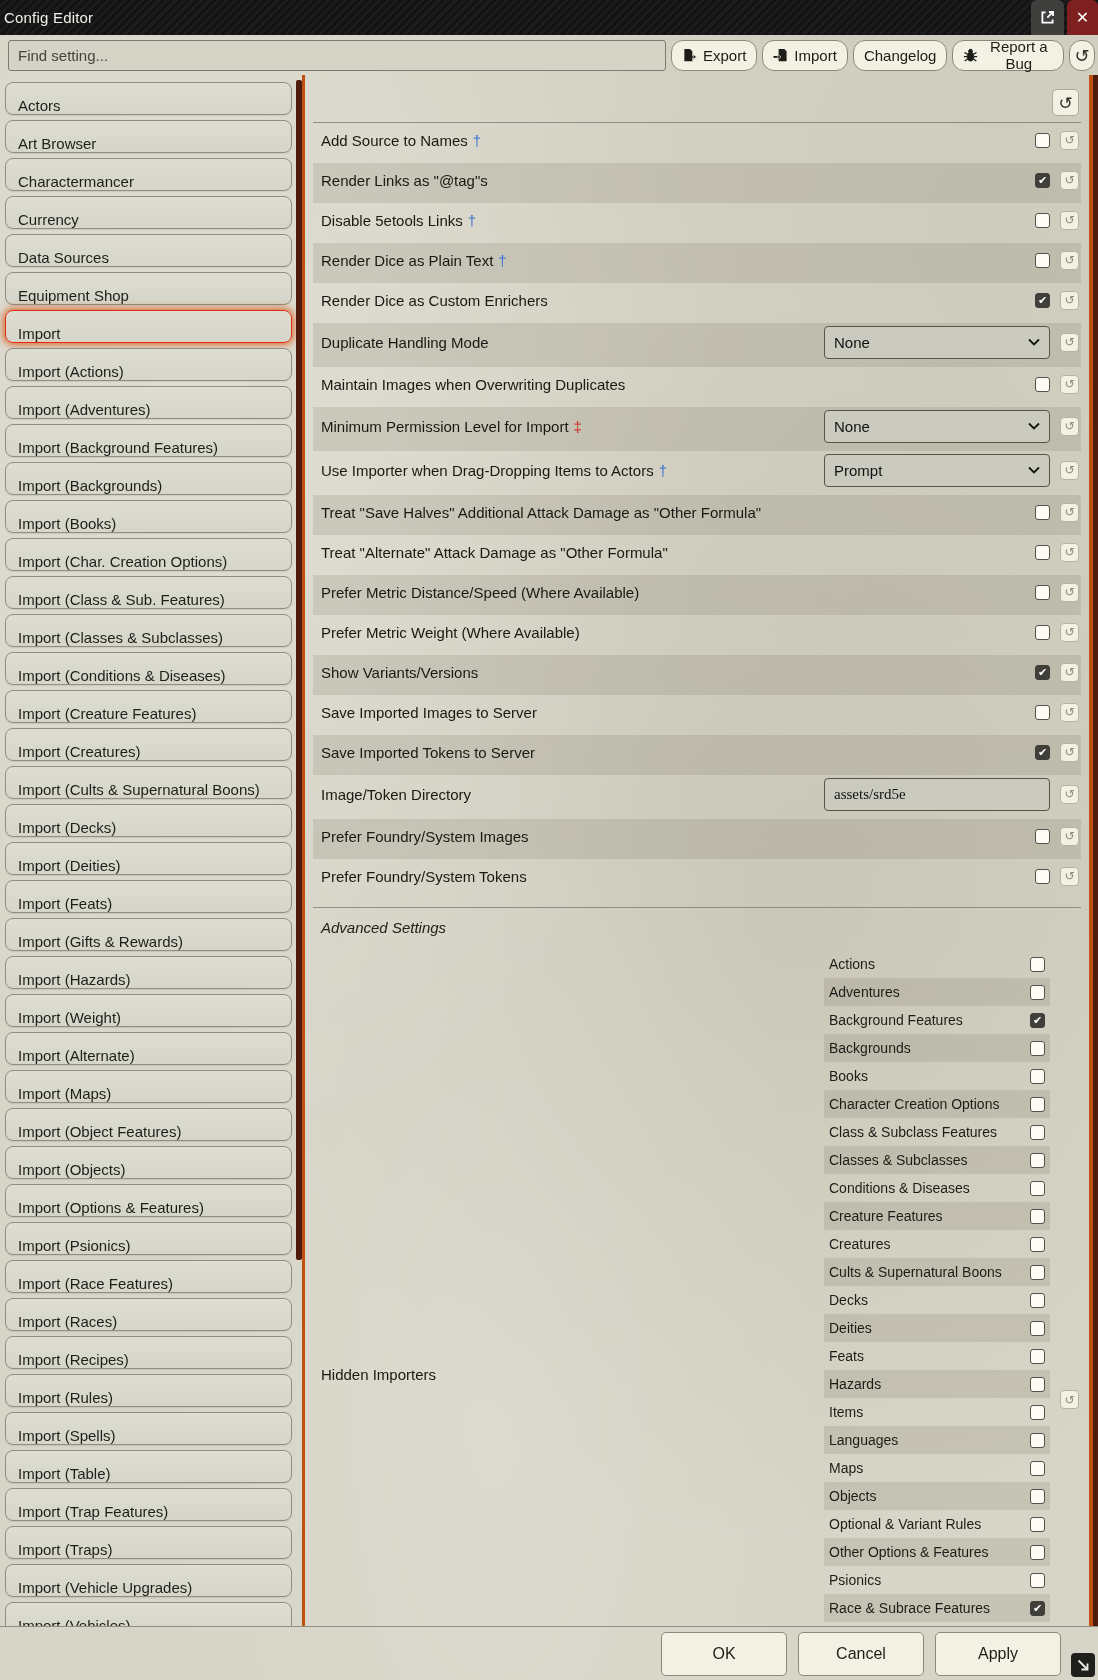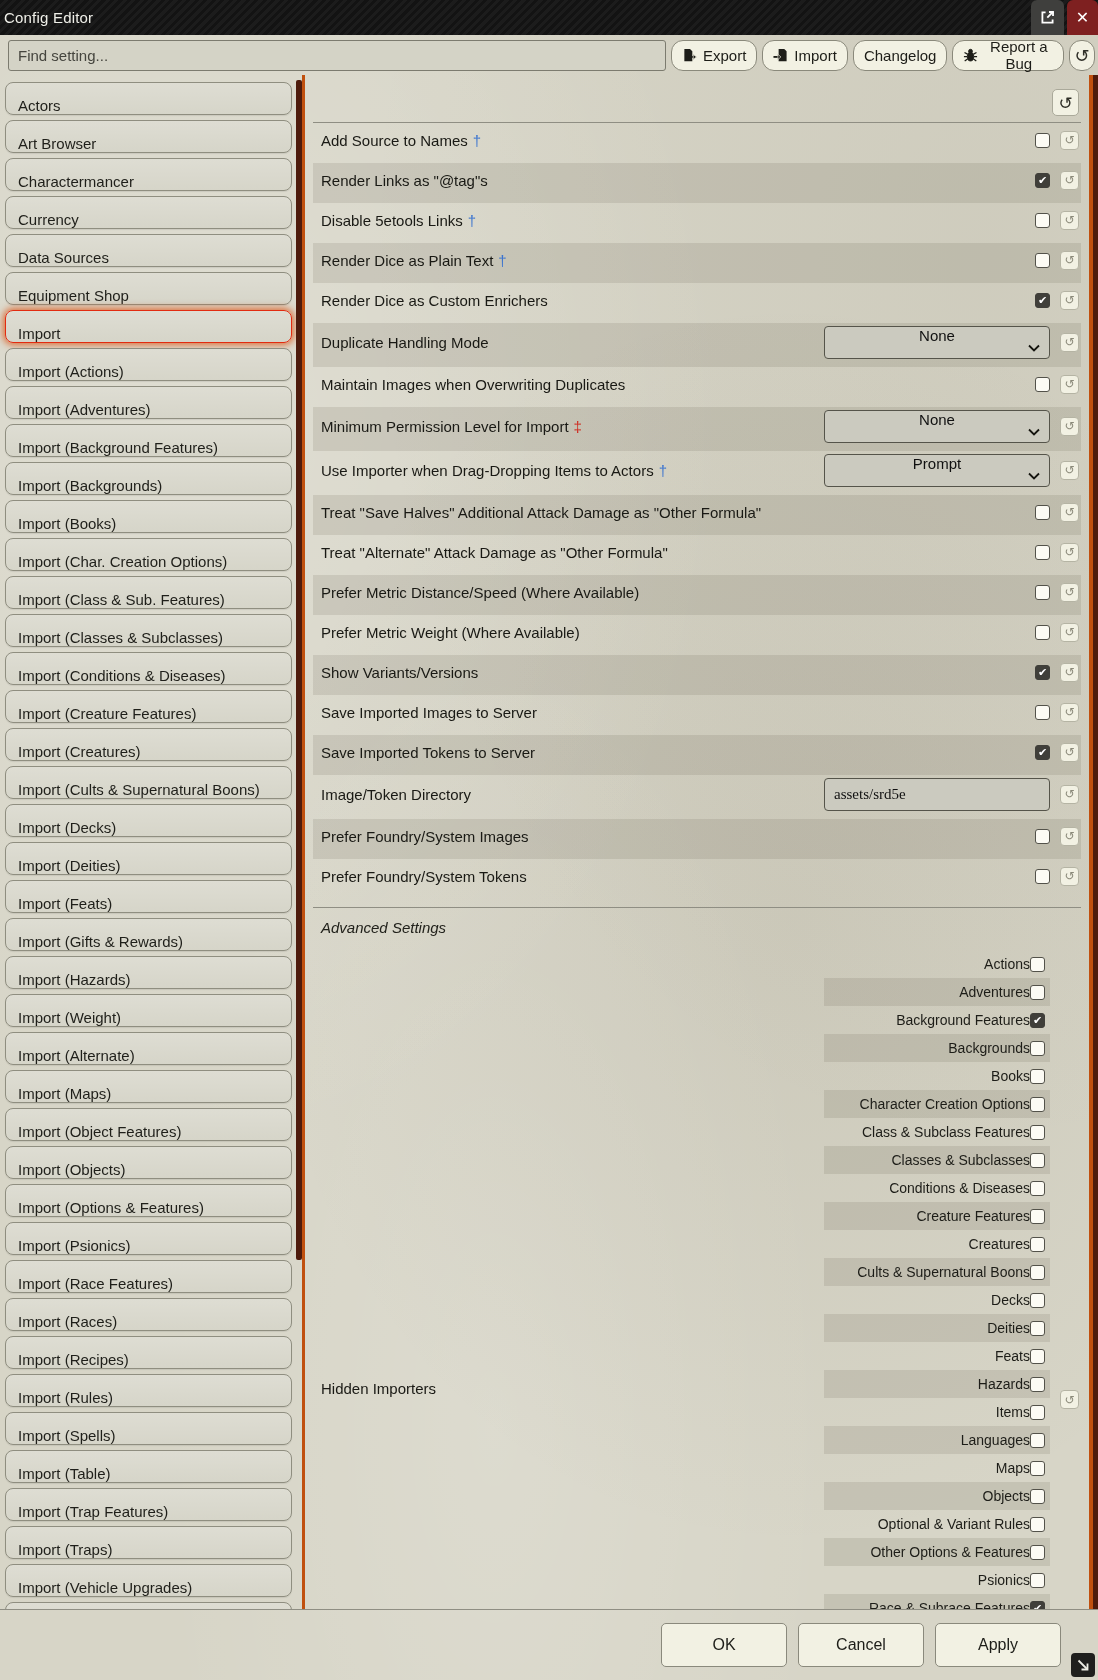--- a/index.html
+++ b/index.html
@@ -68,40 +68,40 @@
   .dagger { margin-left:5px; font-size:15px; }
   .dagger.blue { color:var(--dagger-blue,#3b74cf); }
   .dagger.red  { color:var(--dagger-red,#cf2b20); }
 
   .ctrl { width:226px; flex:none; display:flex; justify-content:flex-end; align-items:center; }
   .cb { width:15px; height:15px; border:1px solid #53524a; border-radius:3px; background:#fcfbf4; cursor:pointer;
     display:flex; align-items:center; justify-content:center; font-size:11px; line-height:1;
     font-family:"DejaVu Sans",sans-serif; color:transparent; }
   .cb.checked { background:var(--checkbox-checked,#403f3a); border-color:var(--checkbox-checked,#403f3a); color:#fff; }
   .select { width:270px; height:33px; background:#cbcabf; border:1px solid #55544a; border-radius:4px;
-    display:flex; align-items:center; padding:0 9px; font-size:15px; color:#111; cursor:pointer;flex-direction:column; }
+    display:flex; align-items:center; padding:0 9px; font-size:15px; color:#111; cursor:pointer; }
   .select .chev { margin-left:auto; display:flex; }
   .tinput { width:226px; height:33px; background:#cbcabf; border:1px solid #55544a; border-radius:4px;
     display:flex; align-items:center; padding:0 9px; font-family:Liberation Serif, serif; font-size:15px; color:#111; }
   .reset-sm { width:19px; height:19px; margin-left:10px; flex:none; background:#f2f1e3; border:1px solid #b5b4a4;
     border-radius:4px; color:#8b8a7a; font-size:12px; display:flex; align-items:center; justify-content:center;
     cursor:pointer; font-family:"DejaVu Sans",sans-serif; }
 
   .advanced { height:38px; display:flex; align-items:center; padding-left:8px; font-style:italic; font-size:15px; color:#21211b; }
 
   .hidden-imp { position:relative; height:676px; }
-  .hi-label { position:absolute; left:8px; top:434px; font-size:15px; color:#191914; }
+  .hi-label { position:absolute; left:8px; top:420px; font-size:15px; color:#191914; }
   .hi-reset { position:absolute; right:2px; top:444px; margin-left:0; }
   .hi-list { position:absolute; right:31px; top:4px; width:226px; }
   .hi-row { height:28px; display:flex; align-items:center; padding:0 5px; font-size:14px; color:#1d1d18; }
   .hi-list .hi-row:nth-child(even) { background:rgba(70,65,50,.12); }
-  .hi-row .hi-lbl { flex:1; white-space:nowrap; overflow:hidden;text-align:right; }
+  .hi-row .hi-lbl { flex:1; white-space:nowrap; overflow:hidden; }
 
   
-  .footer { height:71px; flex:none; border-top:1px solid #8f8e83; display:flex; align-items:center;
+  .footer { height:54px; flex:none; border-top:1px solid #8f8e83; display:flex; align-items:center;
     justify-content:flex-end; gap:11px; padding-right:37px; }
   .fbtn { width:126px; height:44px; background:#f2f1e3; border:1px solid #8a897c; border-radius:5px;
     font-size:16px; font-family:inherit; color:#1d1d18; cursor:pointer; }
 
   .resize-handle { position:absolute; right:3px; bottom:3px; width:24px; height:24px; background:#1f1f1d;
     border-radius:4px; display:flex; align-items:center; justify-content:center; cursor:nwse-resize; }
 </style>
 </head>
 <body>
 

